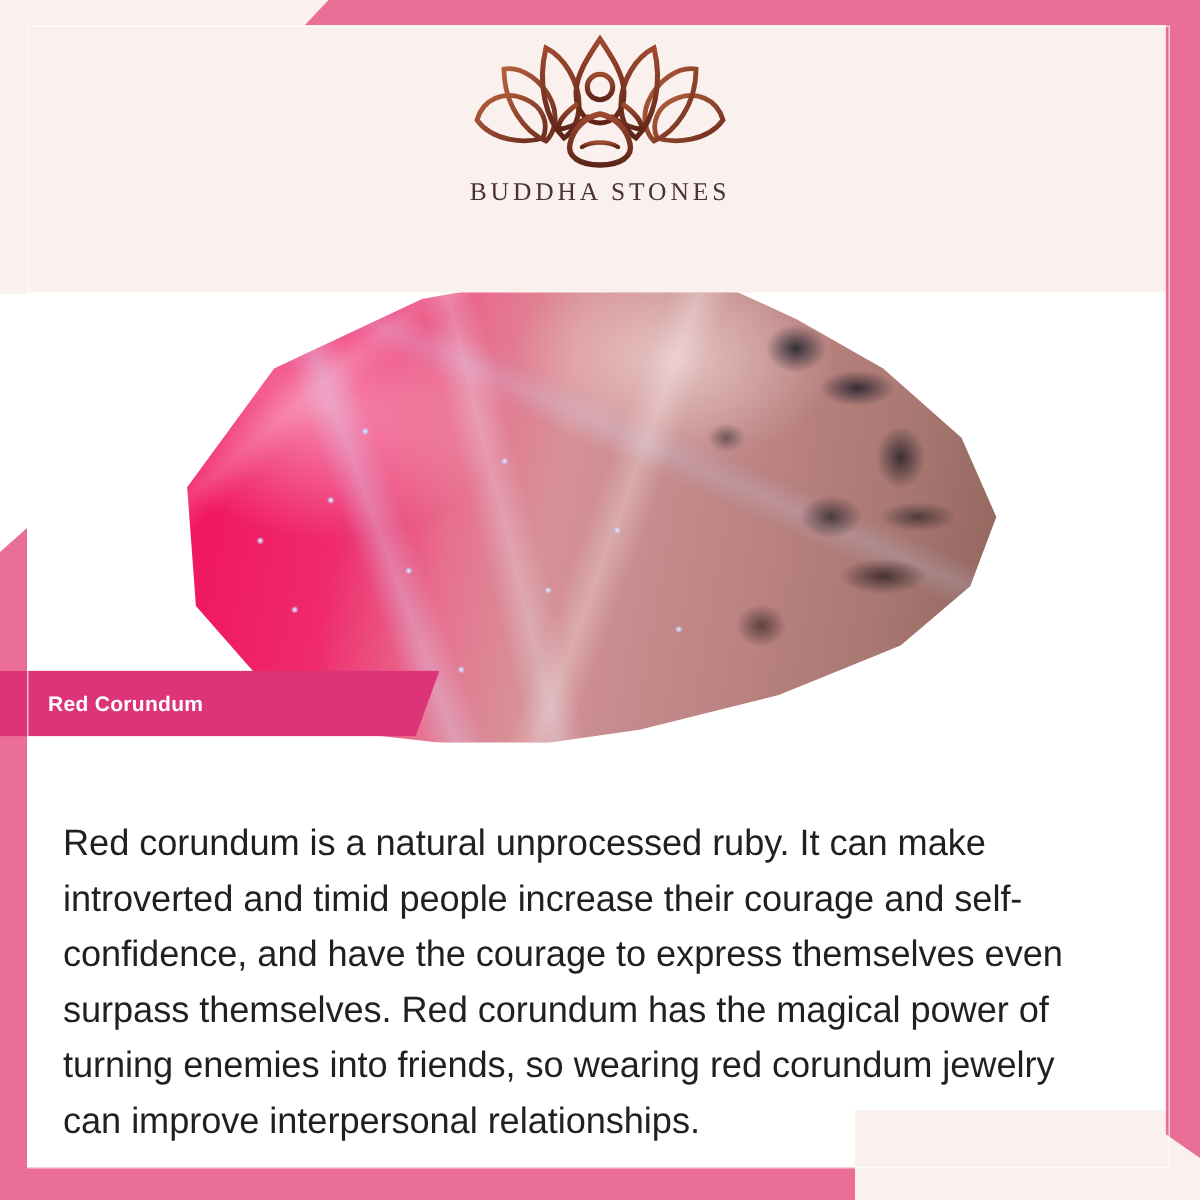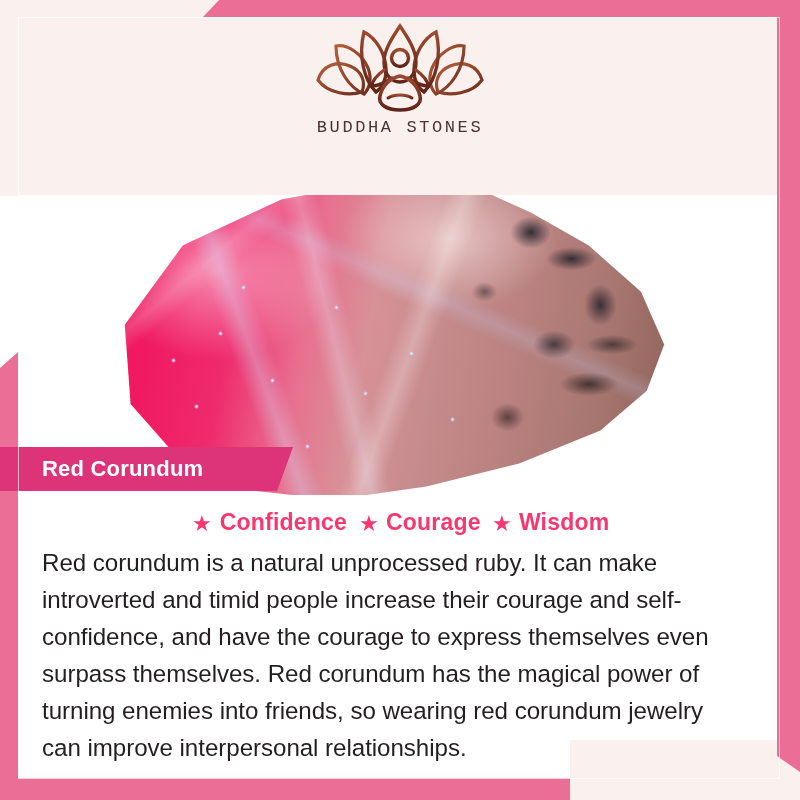--- a/index.html
+++ b/index.html
@@ -86,21 +86,21 @@
     top: 20px; left: 0;
     width: 800px;
     text-align: center;
   }
   .logo-mark {
     display: block;
     margin: 0 auto;
   }
   .logo-text {
     margin-top: 2px;
-    font-family: Liberation Mono, monospace;
+    font-family: Liberation Serif, serif;
     font-size: 17px;
     letter-spacing: 2.6px;
     color: #4a3330;
     text-align: center;
   }
 
   
   .title-band {
     position: absolute;
     top: 141px; left: 148px;
@@ -203,23 +203,23 @@
   .name-banner {
     position: absolute;
     top: 447px; left: 0;
     width: 293px; height: 44px;
     background: #dd3378;
     clip-path: polygon(0 0, 293px 0, 277px 44px, 0 44px);
     display: flex;
     align-items: center;
   }
   .name-text {
-    margin-left: 42px;
+    margin-left: 32px;
     color: #ffffff;
-    font-size: 22px;
+    font-size: 14px;
     font-weight: bold;
     letter-spacing: 0.2px;
   }
 
   
   .benefits {
     position: absolute;
     top: 508px; left: 18px;
     width: 762px;
     text-align: center;
@@ -328,22 +328,17 @@
   <div class="frame-top"></div>
   <div class="frame-right"></div>
   <div class="frame-bottom"></div>
   <div class="frame-left"></div>
   <div class="corner-br-inner"></div>
 
   <div class="name-banner">
     <div class="name-text">Red Corundum</div>
   </div>
 
-  <div class="benefits">
-    <span class="benefit-star">★</span><span class="benefit-label">Confidence</span>
-    <span class="benefit-star">★</span><span class="benefit-label">Courage</span>
-    <span class="benefit-star">★</span><span class="benefit-label">Wisdom</span>
-  </div>
 
   <div class="body-copy">Red corundum is a natural unprocessed ruby. It can make introverted and timid people increase their courage and self-confidence, and have the courage to express themselves even surpass themselves. Red corundum has the magical power of turning enemies into friends, so wearing red corundum jewelry can improve interpersonal relationships.</div>
 
   <div class="inner-hairline"></div>
 </div>
 
 </body></html>

